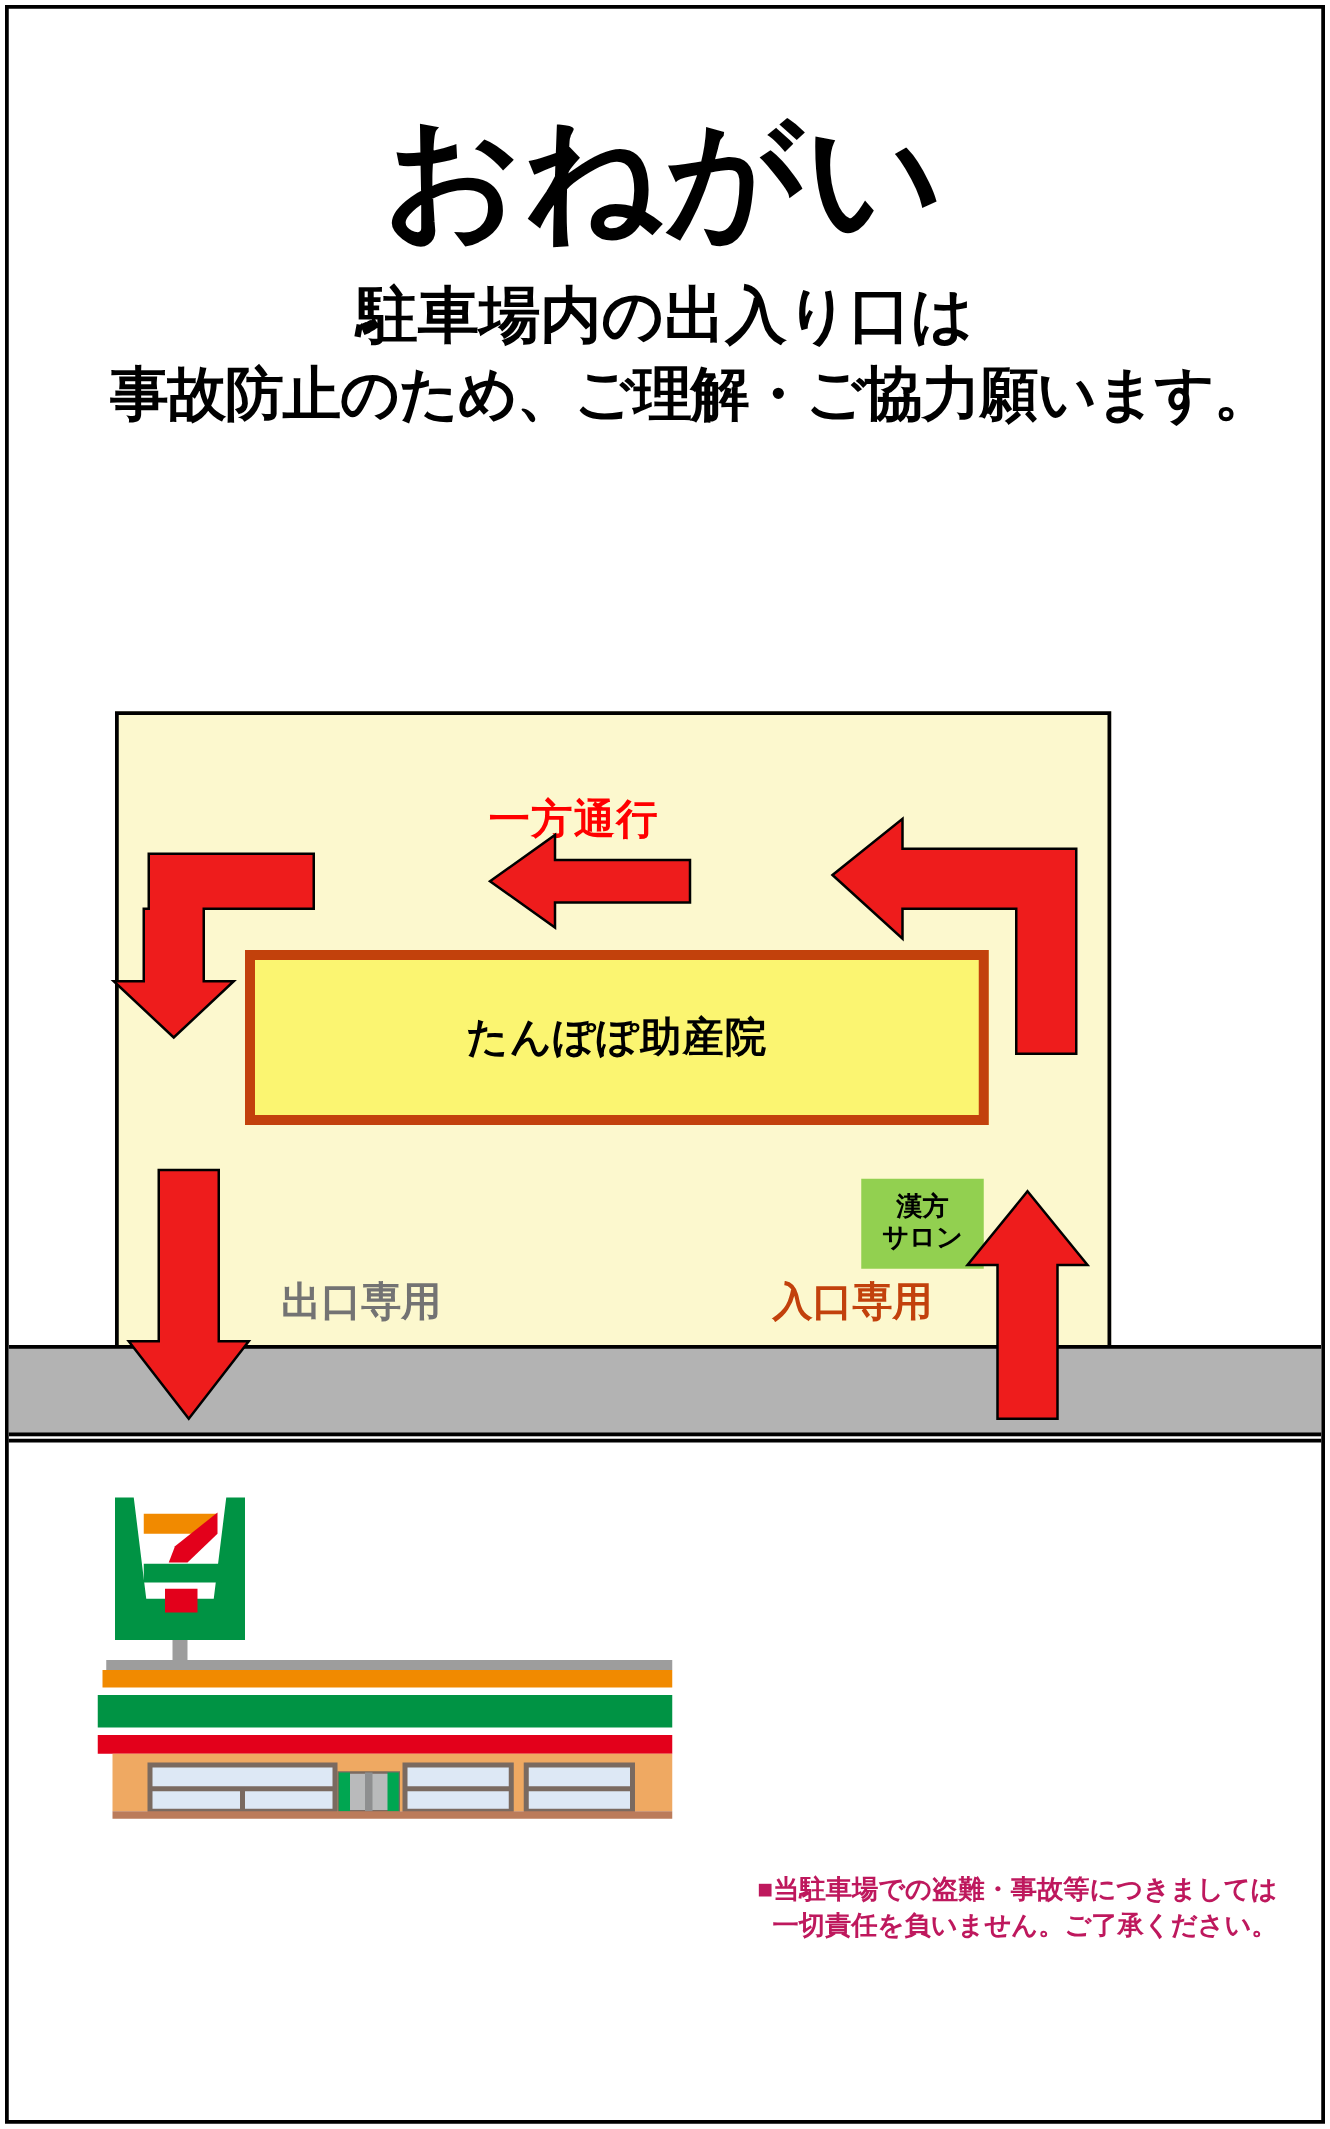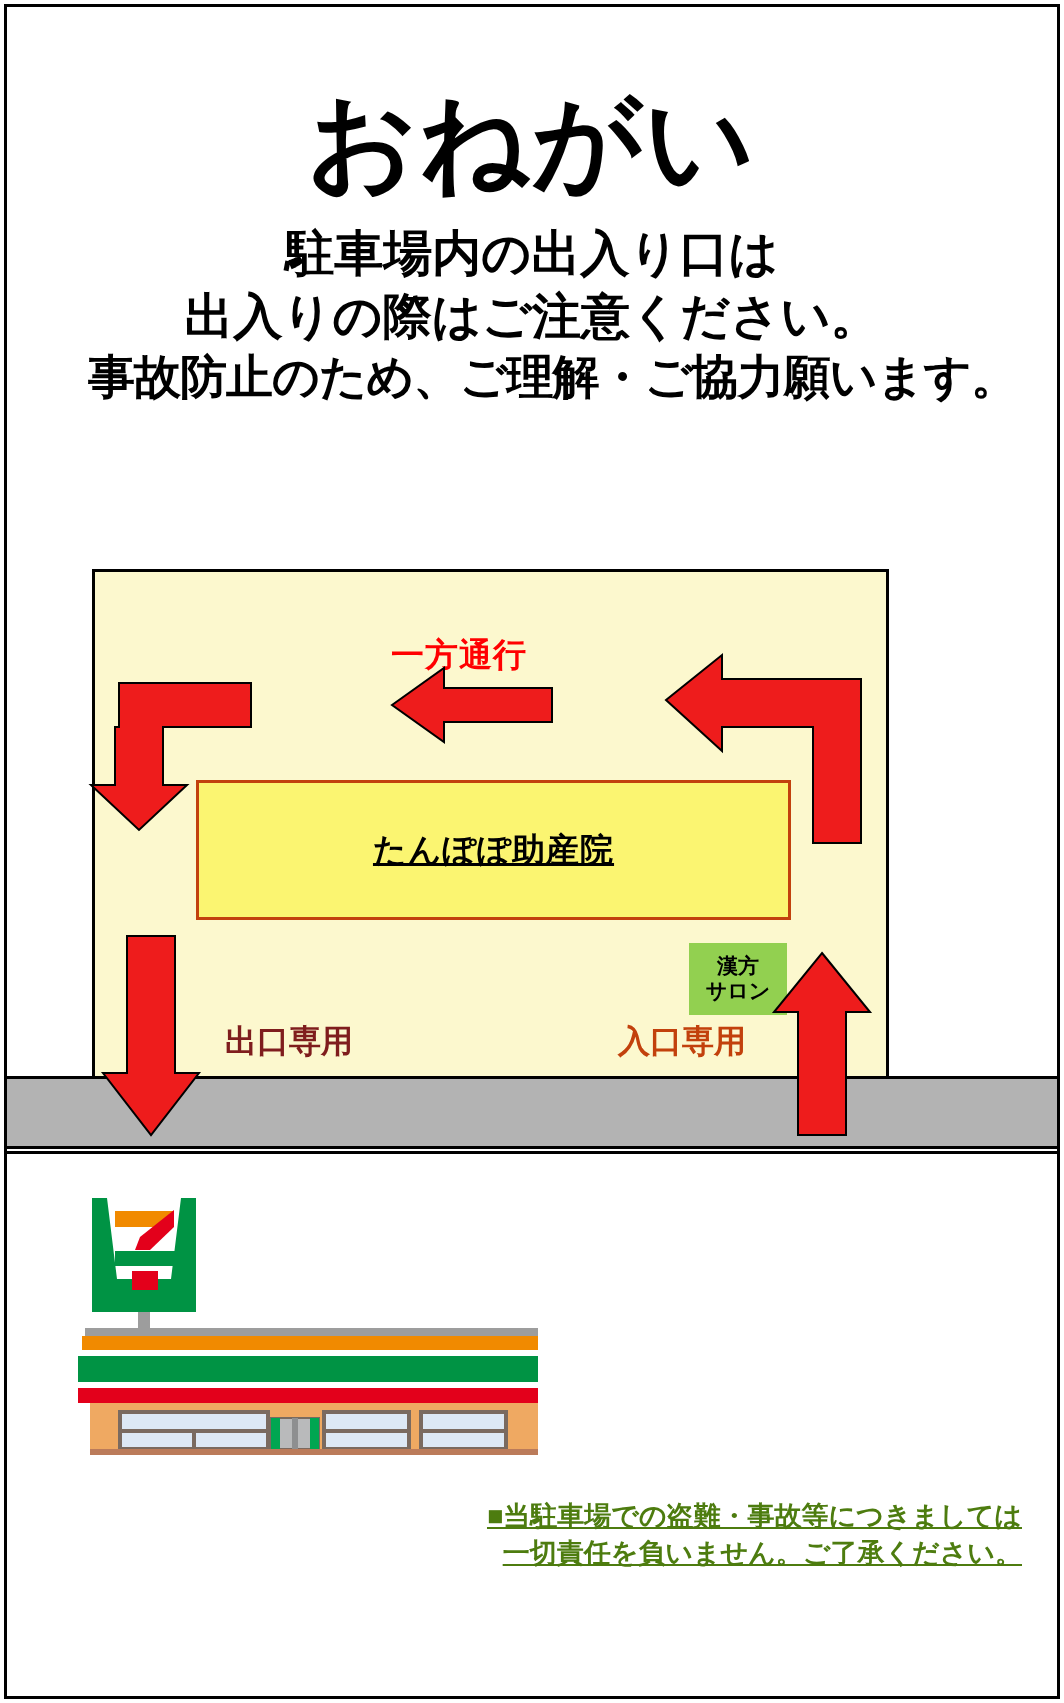--- a/index.html
+++ b/index.html
@@ -105,30 +105,29 @@
     background: #b3b3b3;
     border-top: 3px solid #000000;
     border-bottom: 3px solid #000000;
     box-sizing: border-box;
   }
 
   
   .clinic {
     position: absolute;
     left: 101px;
-    top: 208px;
+    top: 188px;
     width: 595px;
     height: 140px;
     background: #fbf571;
-    border: 3px solid #c2410c;
+    border: 8px solid #c2410c;
     box-sizing: border-box;
     display: flex;
     align-items: center;
     justify-content: center;
-    text-decoration: underline;
   }
   .clinic-label {
     font-size: 33px;
     font-weight: bold;
     color: #000000;
     letter-spacing: 1px;
   }
 
   
   .salon {
@@ -161,21 +160,21 @@
     letter-spacing: 1px;
     white-space: nowrap;
   }
 
   .exit-label {
     position: absolute;
     left: 130px;
     top: 448px;
     font-size: 32px;
     font-weight: bold;
-    color: #7f1d1d;
+    color: #737373;
     white-space: nowrap;
   }
   .entry-label {
     position: absolute;
     left: 523px;
     top: 448px;
     font-size: 32px;
     font-weight: bold;
     color: #c2410c;
     white-space: nowrap;
@@ -204,42 +203,40 @@
   .disclaimer {
     position: absolute;
     left: 0;
     top: 1498px;
     width: 1040px;
     text-align: right;
     padding-right: 18px;
     box-sizing: border-box;
   }
   .disclaimer-line {
-    font-size: 27px;
-    font-weight: bold;
-    color: #4d7c0f;
+    font-size: 21px;
+    font-weight: bold;
+    color: #be185d;
     line-height: 1.38;
     white-space: nowrap;
-    text-decoration: underline;
   }
 </style>
 </head>
 <body>
 
 <div id="poster">
 
   <div class="frame-outer"></div>
 
   <div class="headline-area">
     <div class="headline">おねがい</div>
   </div>
 
   <div class="body-lines">
     <div class="body-line">駐車場内の出入り口は</div>
-    <div class="body-line">出入りの際はご注意ください。</div>
     <div class="body-line wide">事故防止のため、ご理解・ご協力願います。</div>
   </div>
 
   <div class="map">
 
     <div class="oneway-caption">一方通行</div>
 
     <div class="clinic">
       <span class="clinic-label">たんぽぽ助産院</span>
     </div>

